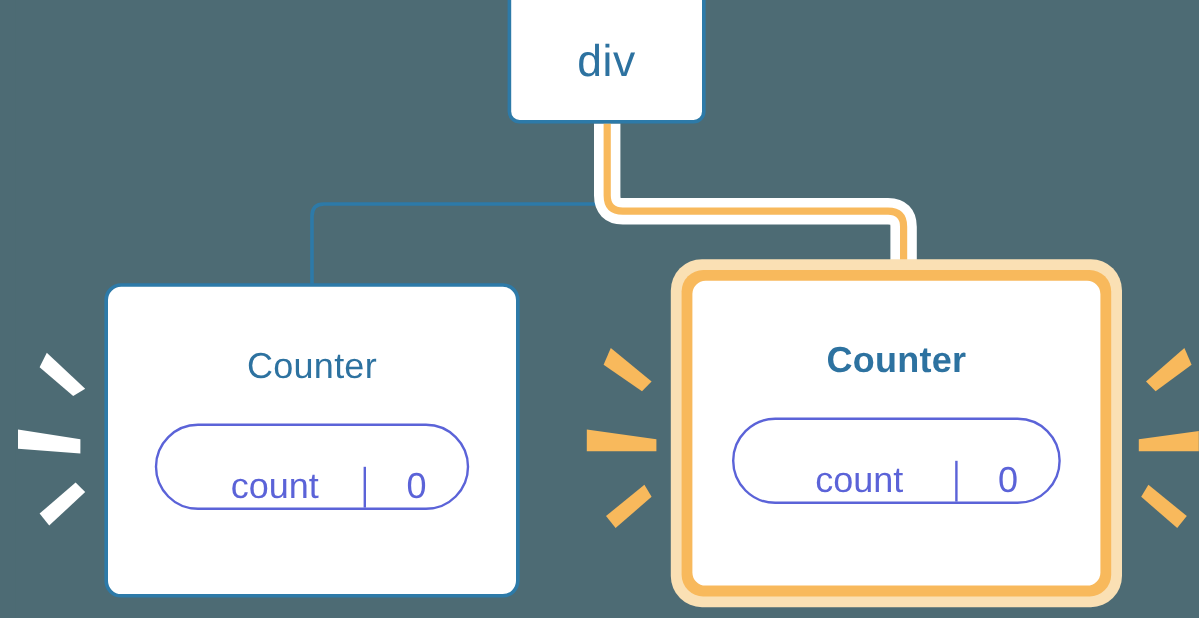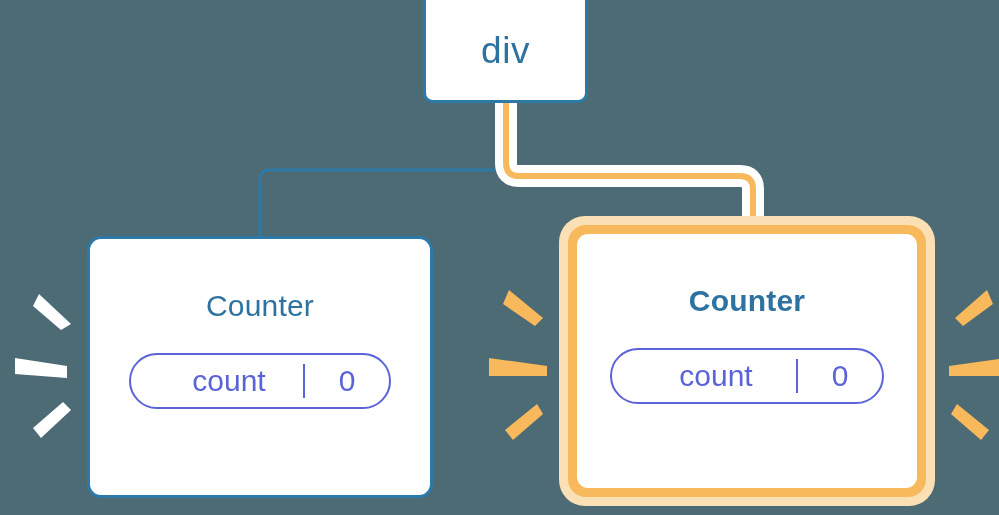--- a/index.html
+++ b/index.html
@@ -100,25 +100,25 @@
     font-weight: 400;
   }
   #counter-right .node-title {
     margin-top: 50px;
     font-weight: 700;
   }
 
   
   .pill {
     margin-top: 30px;
-    height: 56px;
+    height: 72px;
     border: 2px solid #5b63d8;
     border-radius: 40px;
     display: flex;
-    align-items: center;
+    align-items: flex-end;
     box-sizing: border-box;
   }
   #counter-left .pill { width: 262px; }
   #counter-right .pill { width: 274px; }
 
   .pill-key, .pill-val {
     display: flex;
     align-items: center;
     justify-content: center;
     color: #5b63d8;

